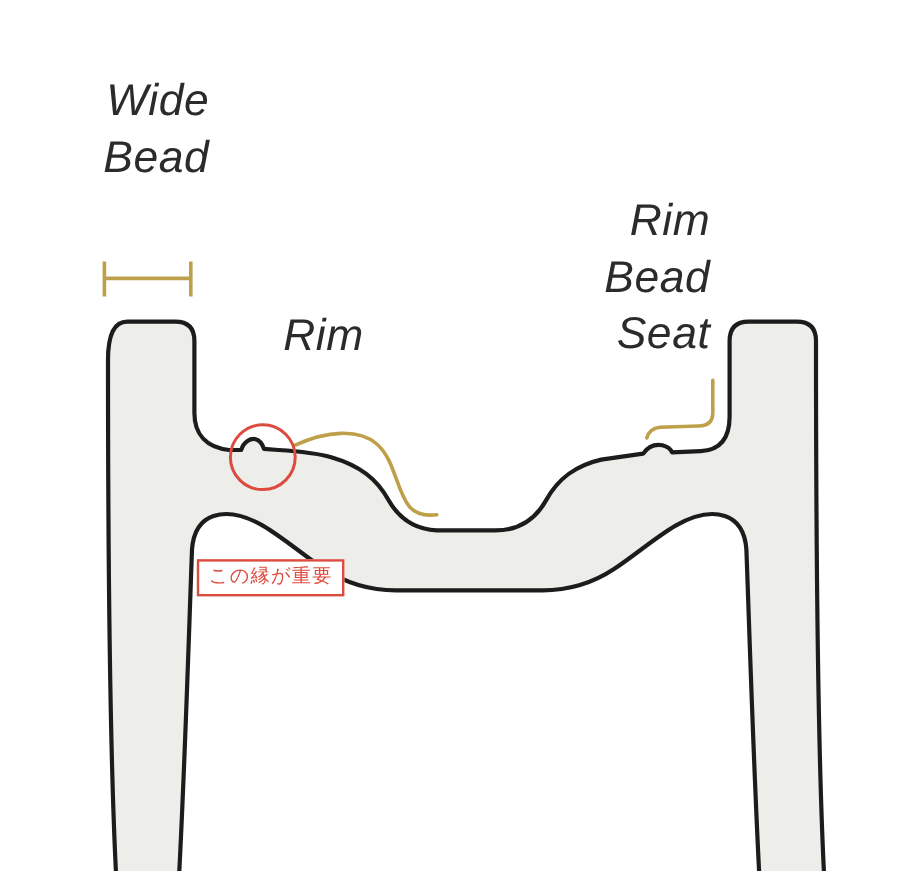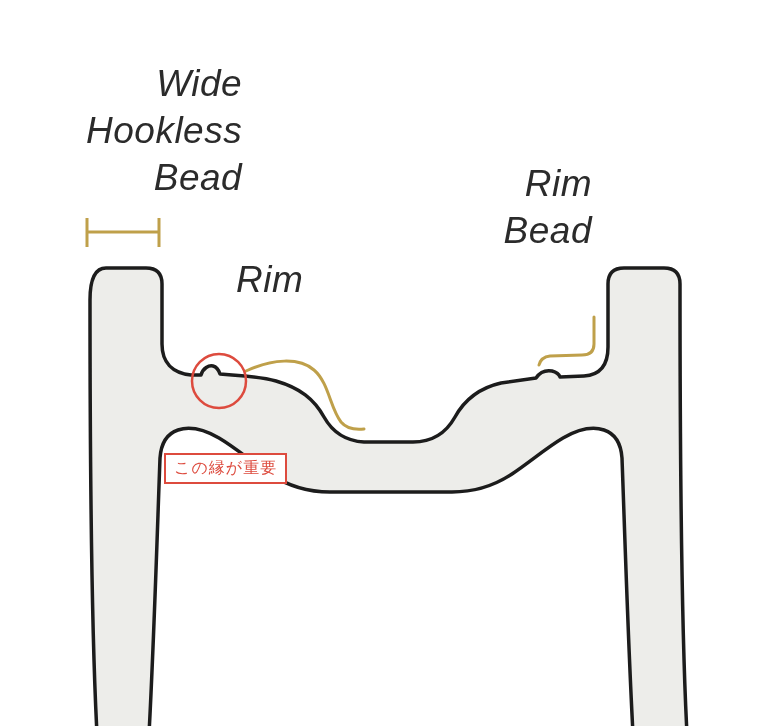--- a/index.html
+++ b/index.html
@@ -20,21 +20,21 @@
   .bracket{stroke-linecap:butt;}
   .red-circle{stroke:var(--highlight-red);stroke-width:2.5;fill:none;}
   .label{
     position:absolute;font-style:italic;font-weight:500;font-size:37px;
     line-height:47px;color:var(--text);letter-spacing:0.5px;white-space:nowrap;text-align:right;
   }
   #label-whb{left:86px;top:60px;}
   #label-rbl{left:236px;top:256px;}
   #label-rbs{right:172px;top:160px;text-align:right;}
   .callout{
-    position:absolute;left:164px;top:453px;
+    position:absolute;left:164px;top:466px;
     border:2px solid var(--highlight-red);color:var(--highlight-red);
     background:#ffffff;font-size:16px;line-height:16px;
     padding:5px 8px 6px 8px;letter-spacing:1px;white-space:nowrap;
   }
 </style>
 </head>
 <body>
 
 <div class="canvas">
 
@@ -86,28 +86,28 @@
 
     <path class="gold" d="M 246 371 C 272 359 299 357 314 370 C 329 383 330 408 341 422 C 346 428 355 430 364 429"></path>
 
     <path class="gold" d="M 594 317 L 594 344 Q 594 355 582 355 L 550 356 Q 541 357 539 365"></path>
 
     <circle class="red-circle" cx="219" cy="381" r="27"></circle>
   </svg>
 
   <div class="label" id="label-whb">
     <div>Wide</div>
-    <div>Hookless</div>
     <div>Bead</div>
   </div>
 
   <div class="label" id="label-rbl">
     <div>Rim</div>
   </div>
 
   <div class="label" id="label-rbs">
     <div>Rim</div>
     <div>Bead</div>
+    <div>Seat</div>
   </div>
 
   <div class="callout">この縁が重要</div>
 
 </div>
 
 </body></html>

